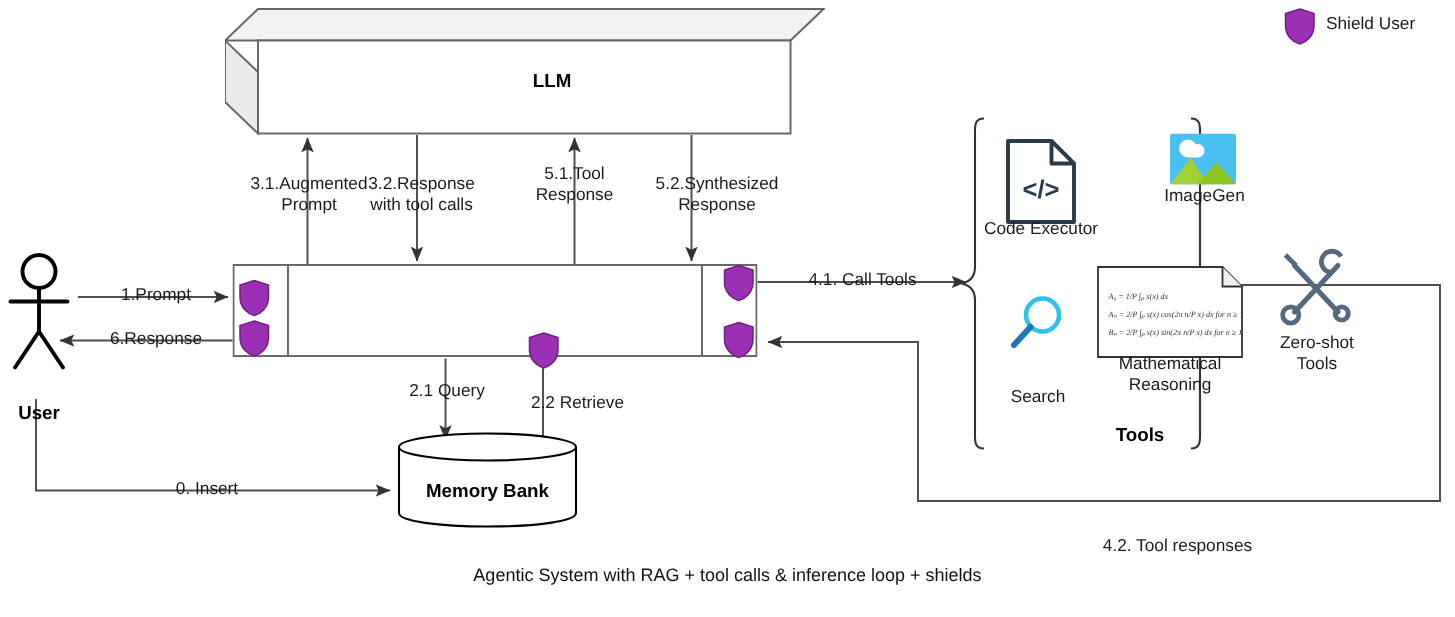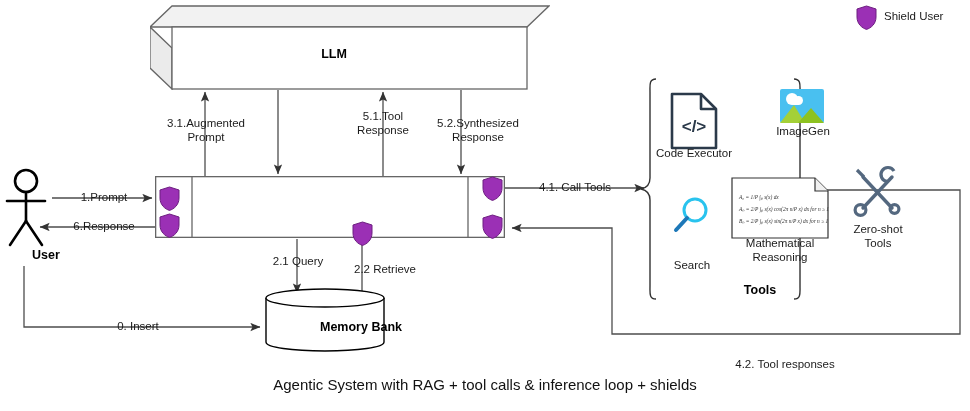--- a/index.html
+++ b/index.html
@@ -56,21 +56,21 @@
 
   
   #tools-brace-left { position: absolute; left: 640px; top: 78px; width: 18px; height: 222px; }
   #tools-brace-right { position: absolute; left: 792px; top: 78px; width: 18px; height: 222px; }
 
   .tool-icon { position: absolute; }
   .caption {
     position: absolute;
     width: 100%;
     text-align: center;
-    font-size: 15px;
+    font-size: 12px;
     color: #111;
   }
   .legend-text {
     position: absolute;
     font-size: 11.5px;
     color: #1b1b1b;
   }
 </style>
 </head>
 <body>
@@ -112,21 +112,21 @@
   <div id="llm-shape">
     <svg width="400" height="85" viewBox="0 0 400 85" xmlns="http://www.w3.org/2000/svg">
 
       <path d="M0,22 L22,1 L399,1 L377,22 Z" fill="#f2f2f2" stroke="#666666" stroke-width="1.3"></path>
 
       <path d="M0,22 L0,63 L22,84 L22,43 Z" fill="#ebebeb" stroke="#666666" stroke-width="1.3"></path>
 
       <rect x="22" y="22" width="355" height="62" fill="#ffffff" stroke="#666666" stroke-width="1.3"></rect>
     </svg>
   </div>
-  <div class="box-title" style="left:134px; top:47px; width:400px;">LLM</div>
+  <div class="box-title" style="left:168px; top:47px; width:400px;">LLM</div>
 
   <div id="executor-shape">
     <svg width="350" height="62" viewBox="0 0 350 62" xmlns="http://www.w3.org/2000/svg">
       <rect x="0.65" y="0.65" width="348.7" height="60.7" fill="#ffffff" stroke="#666666" stroke-width="1.3"></rect>
       <line x1="37" y1="0.65" x2="37" y2="61.35" stroke="#666666" stroke-width="1.3"></line>
       <line x1="313" y1="0.65" x2="313" y2="61.35" stroke="#666666" stroke-width="1.3"></line>
     </svg>
   </div>
 
   <div class="abs" style="left:159px; top:186px;">
@@ -154,37 +154,39 @@
         <path d="M10.5,1 L20,4 L20,12 C20,19 15,23 10.5,24.4 C6,23 1,19 1,12 L1,4 Z" fill="#9B30B5" stroke="#6d1f80" stroke-width="1"></path>
       </svg>
   </div>
 
   <div id="memorybank-shape">
     <svg width="120" height="64" viewBox="0 0 120 64" xmlns="http://www.w3.org/2000/svg">
       <path d="M1,10 L1,54 C1,59.5 27.5,63 60,63 C92.5,63 119,59.5 119,54 L119,10" fill="#ffffff" stroke="#000000" stroke-width="1.4"></path>
       <ellipse cx="60" cy="10" rx="59" ry="9" fill="#ffffff" stroke="#000000" stroke-width="1.4"></ellipse>
     </svg>
   </div>
-  <div class="box-title" style="left:265px; top:320px; width:120px;margin-left:36px;">Memory Bank</div>
+  <div class="box-title" style="left:265px; top:320px; width:120px;">Memory Bank</div>
 
   <div id="user-shape">
     <svg width="56" height="80" viewBox="0 0 56 80" xmlns="http://www.w3.org/2000/svg">
       <g stroke="#000000" stroke-width="2.6" fill="none" stroke-linecap="round">
         <circle cx="22" cy="13" r="11"></circle>
         <line x1="22" y1="24" x2="22" y2="53"></line>
         <line x1="3" y1="33" x2="41" y2="33"></line>
         <line x1="22" y1="53" x2="6" y2="77"></line>
         <line x1="22" y1="53" x2="38" y2="77"></line>
       </g>
     </svg>
   </div>
-  <div class="box-title" style="left:0px; top:248px; width:52px;padding-left:20px;">User</div>
+  <div class="box-title" style="left:0px; top:268px; width:52px;">User</div>
 
   <div class="lbl" style="left:135px; top:116px; width:142px;">3.1.Augmented
 Prompt</div>
+  <div class="lbl" style="left:228px; top:116px; width:106px;">3.2.Response
+with tool calls</div>
   <div class="lbl" style="left:337px; top:109px; width:92px;">5.1.Tool
 Response</div>
   <div class="lbl" style="left:420px; top:116px; width:116px;">5.2.Synthesized
 Response</div>
 
   <div class="lbl" style="left:58px; top:190px; width:92px;">1.Prompt</div>
   <div class="lbl" style="left:52px; top:219px; width:104px;">6.Response</div>
 
   <div class="lbl" style="left:248px; top:254px; width:100px;">2.1 Query</div>
   <div class="lbl" style="left:330px; top:262px; width:110px;">2.2 Retrieve</div>

